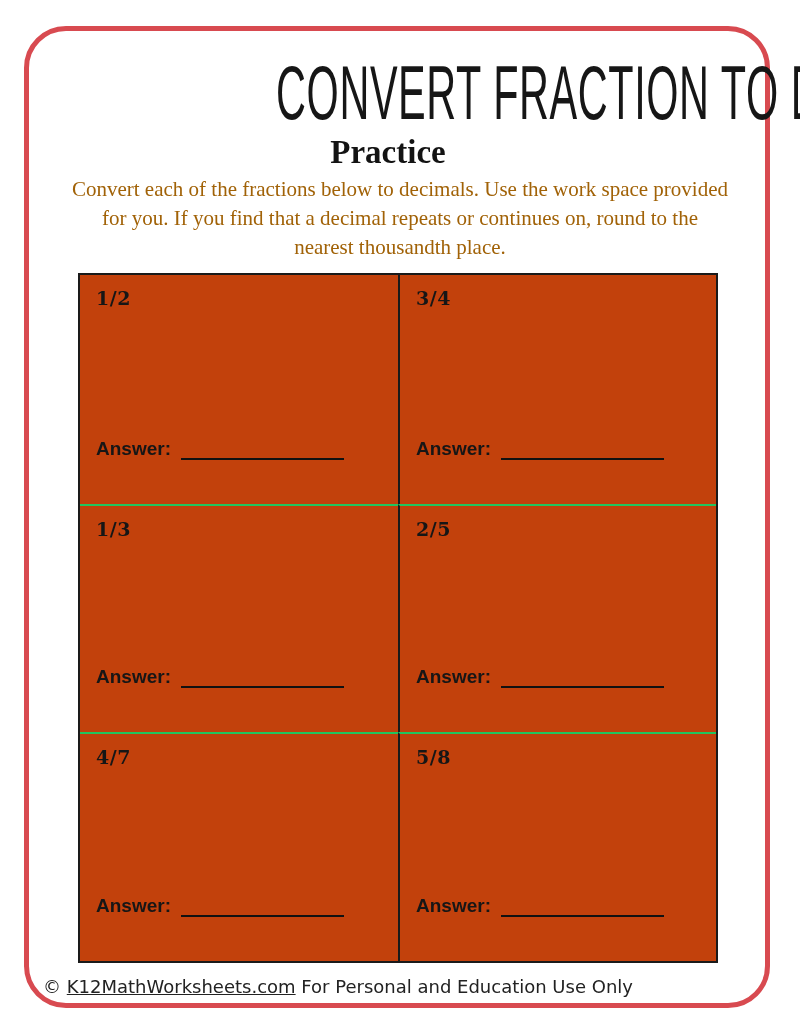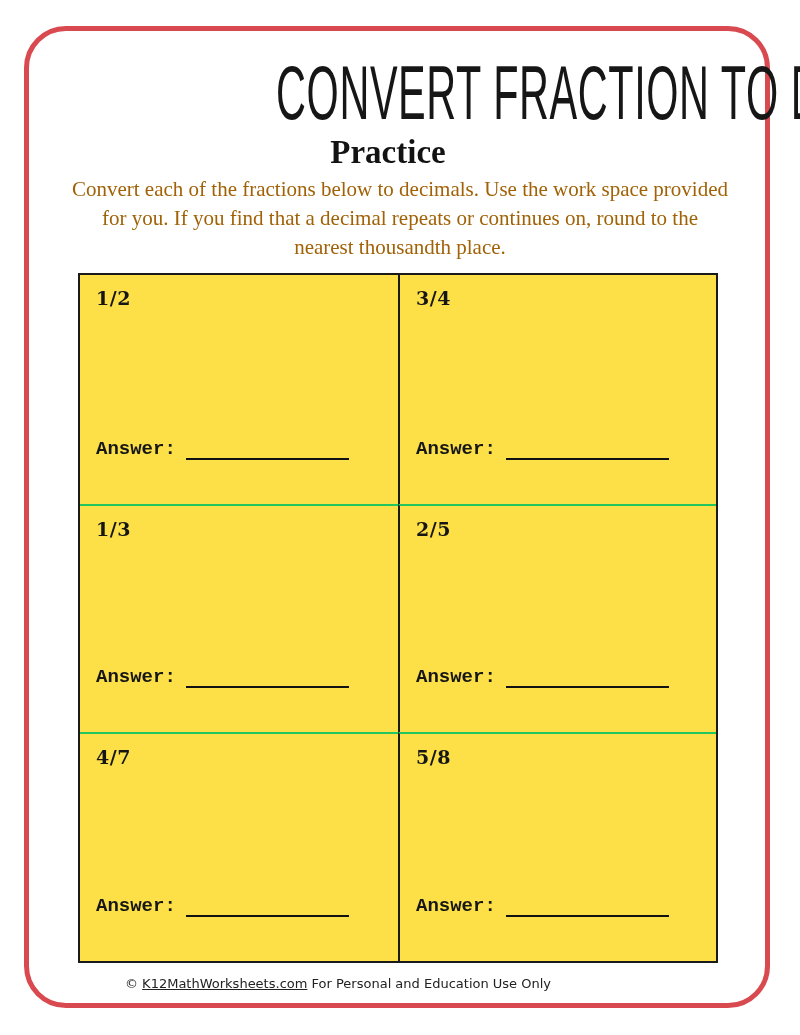--- a/index.html
+++ b/index.html
@@ -80,21 +80,21 @@
     width: 640px;
     height: 690px;
     display: grid;
     grid-template-columns: 1fr 1fr;
     grid-template-rows: 1fr 1fr 1fr;
     border: 2px solid #1a1a1a;
     background: #ffffff;
   }
   .cell {
     position: relative;
-    background: #fde047;
+    background: #c2410c;
   }
   .cell:nth-child(even) { border-left: 2px solid #1a1a1a; }
   .cell:nth-child(n+3)  { border-top: 2px solid #22c55e; }
 
   .fraction {
     position: absolute;
     top: 12px;
     left: 16px;
     font-family: "DejaVu Serif", serif;
     font-weight: 700;
@@ -103,42 +103,42 @@
     letter-spacing: 0.5px;
   }
   .answer-row {
     position: absolute;
     left: 16px;
     bottom: 44px;
     display: flex;
     align-items: flex-end;
   }
   .answer-label {
-    font-family: Liberation Mono, monospace;
+    font-family: Liberation Sans, sans-serif;
     font-weight: 700;
     font-size: 19px;
     color: #161616;
   }
   .answer-line {
     display: inline-block;
     width: 163px;
     height: 21px;
     margin-left: 10px;
     border-bottom: 2px solid #111111;
   }
 
   
   .footer {
     position: absolute;
     top: 976px;
     left: 0;
     width: 676px;
     text-align: center;
     font-family: "DejaVu Sans", sans-serif;
-    font-size: 13px;
+    font-size: 18px;
     color: #222222;
   }
   .footer a {
     color: #222222;
     text-decoration: underline;
     cursor: pointer;
   }
 </style>
 </head>
 <body>

